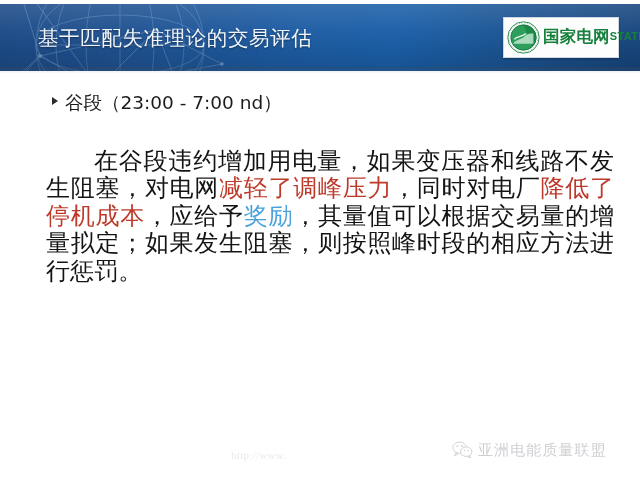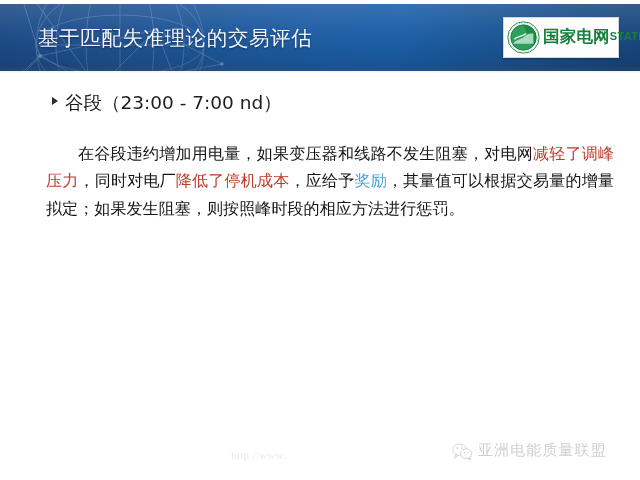--- a/index.html
+++ b/index.html
@@ -142,21 +142,21 @@
     border-top: 4.3px solid transparent;
     border-bottom: 4.3px solid transparent;
     margin-right: 7px;
     transform: translateY(-4px);
   }
 
   .para {
     position: absolute;
     left: 38px;
     width: 568px;
-    font-size: 16px;
+    font-size: 24px;
     line-height: 27.4px;
     color: #141414;
     text-align: justify;
     text-justify: inter-ideograph;
     text-indent: 2em;
     letter-spacing: .1px;
   }
   #para-1 { top: 50px; }
   #para-2 { top: 185px; }
 
@@ -172,21 +172,21 @@
     color: rgba(140,145,155,.20);
     letter-spacing: .3px;
     white-space: nowrap;
     font-family: "Liberation Serif", serif;
   }
   #wm-brand {
     position: absolute;
     left: 452px;
     top: 441px;
     display: flex;
-    align-items: flex-end;
+    align-items: flex-start;
     opacity: .30;
     white-space: nowrap;
   }
   #wm-wechat-icon {
     width: 21px;
     height: 17px;
     flex: 0 0 auto;
     margin-right: 5px;
   }
   #wm-brand-text {

